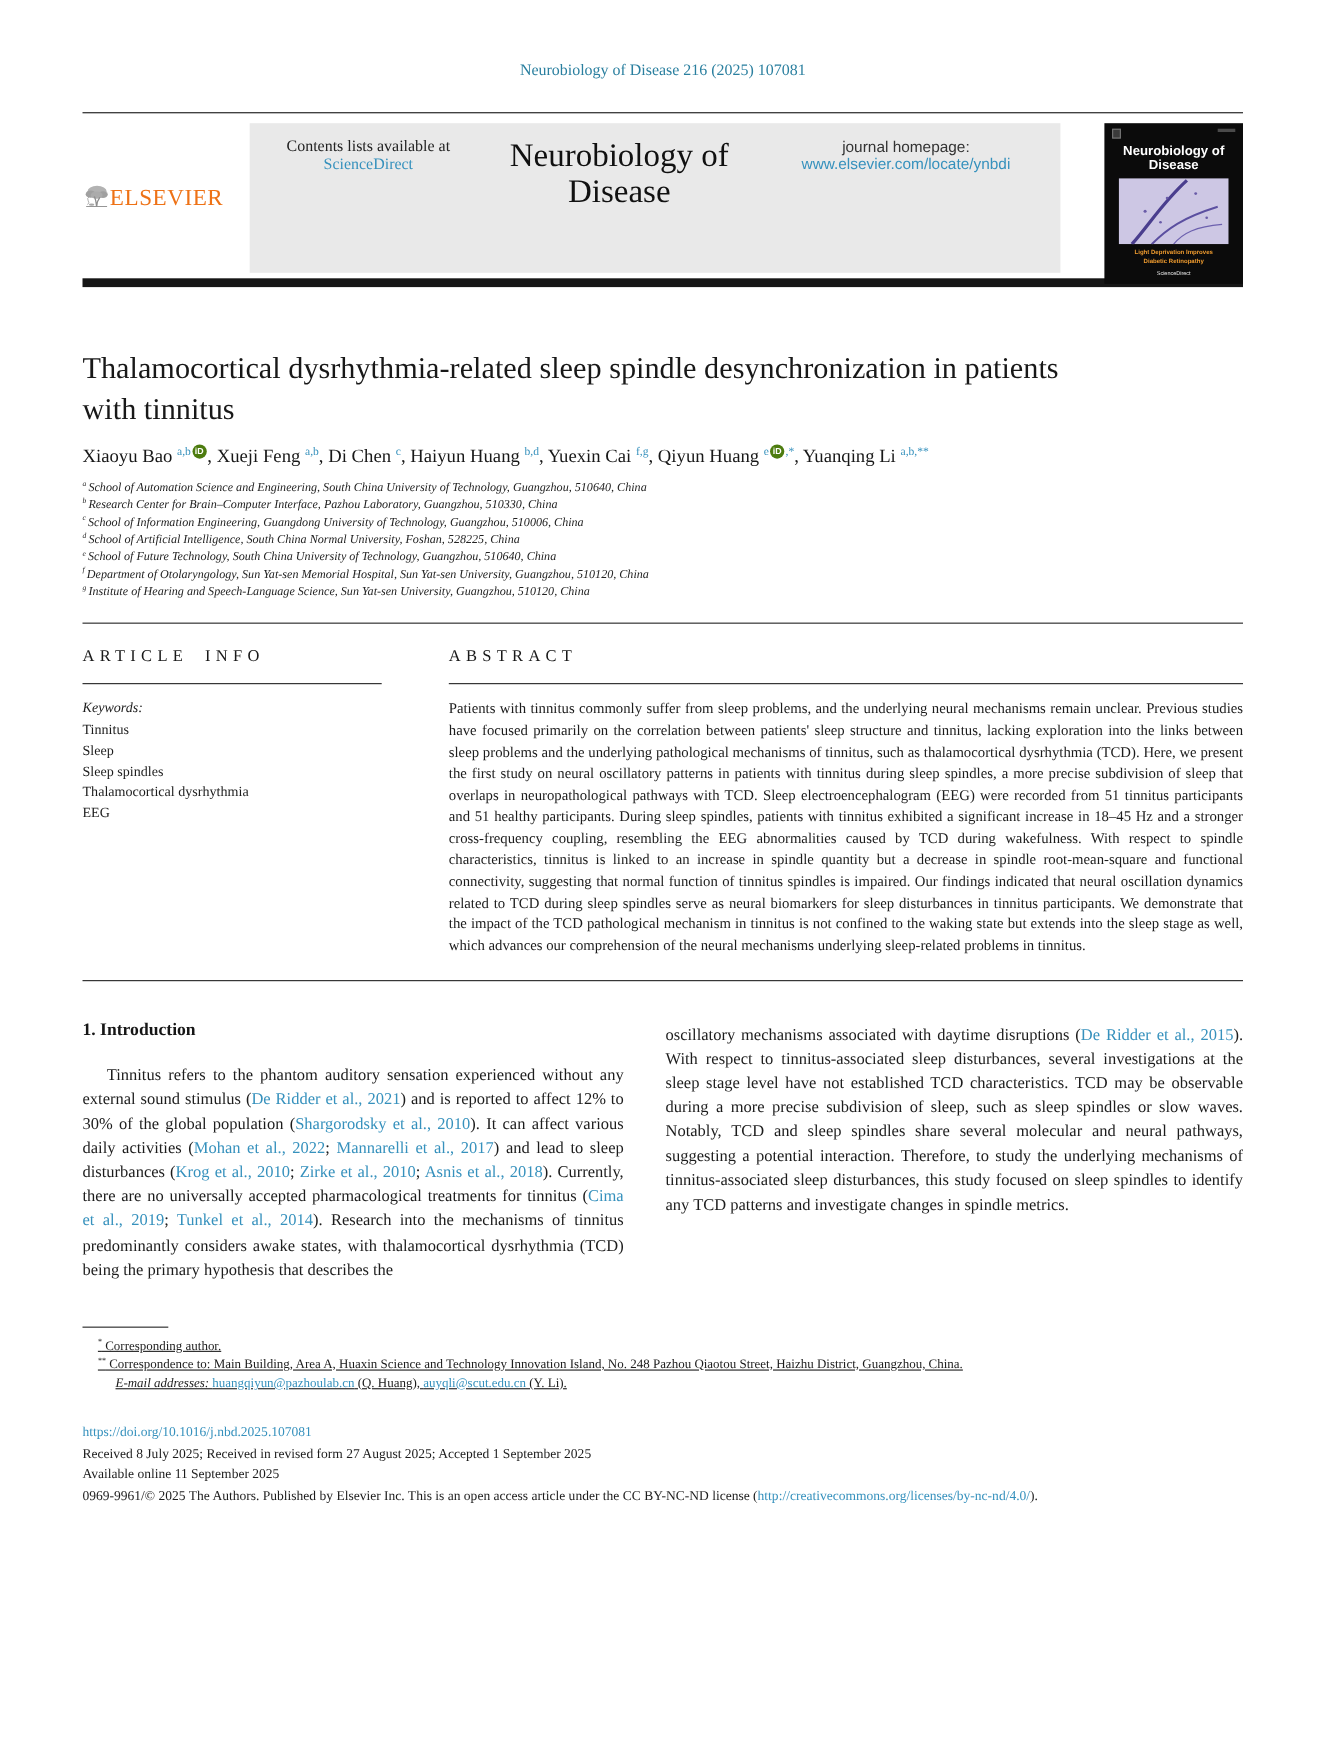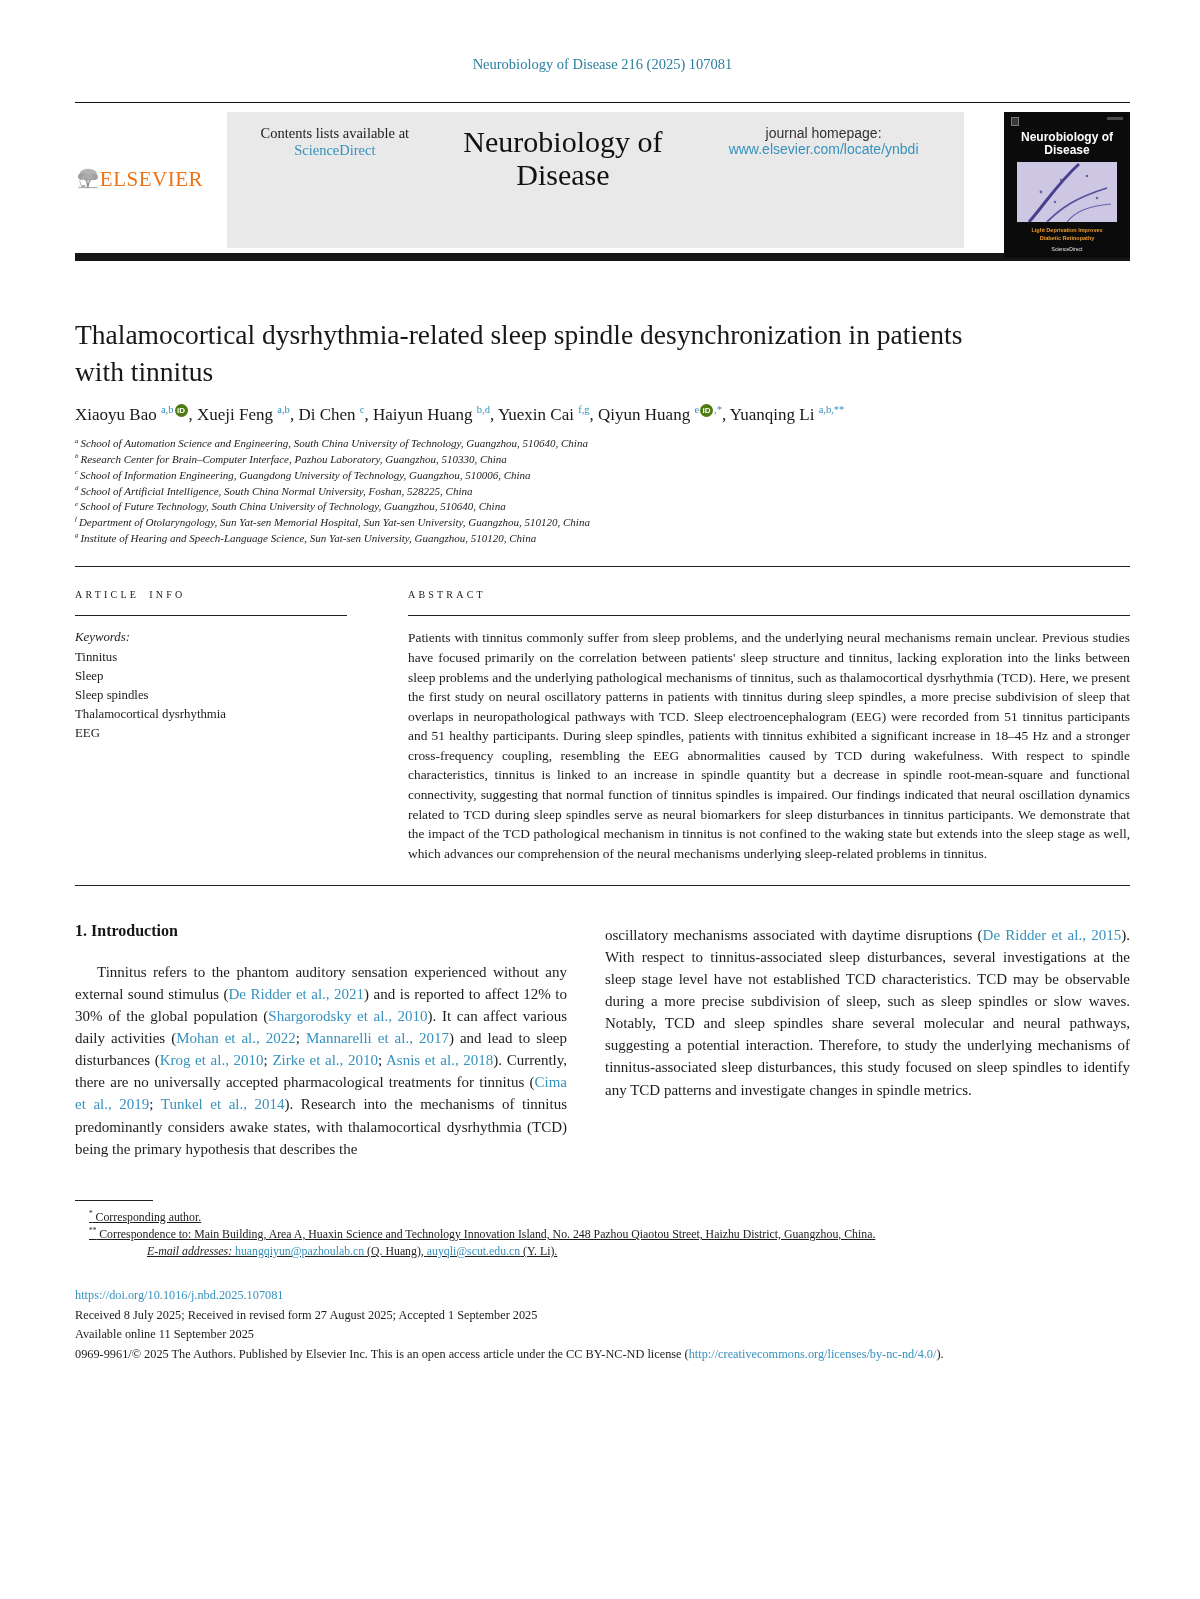--- a/index.html
+++ b/index.html
@@ -38,35 +38,35 @@
   .cover-footer { color:#e8e8e8; font-family:"Liberation Sans", sans-serif; font-size:5px;
                   margin-top:4px; }
 
   .black-bar { height:8px; background:#161616; margin-top:5px; }
 
   .article-title { margin-top:55px; font-size:27.5px; line-height:1.37; max-width:910px; color:#181818; }
 
   .authors { margin-top:11px; font-size:17px; line-height:1.5; max-width:970px; color:#181818; }
   .sup { font-size:0.62em; vertical-align:super; line-height:0; }
   .link { color:#3691bd; }
-  .ital { font-style:italic;margin-left:42px; }
+  .ital { font-style:italic; }
   .orcid-badge { display:inline-block; width:13px; height:13px; border-radius:50%;
                  background:#4d7c0f; color:#fff; font-size:8px; font-weight:bold; text-align:center;
                  line-height:13px; font-family:"Liberation Sans", sans-serif; vertical-align:super;
                  margin:0 1px; }
 
   .affiliations { margin-top:9px; font-size:11px; line-height:1.43; font-style:italic; color:#222; }
   .affil-row .sup { margin-right:2px; }
 
   .full-rule { border-top:1.2px solid #222; margin-top:20px; }
 
   .info-abstract { display:flex; }
   .info-col { width:272px; flex:0 0 272px; }
   .abs-col { flex:1 1 auto; margin-left:61px; }
-  .block-heading { font-size:10px; letter-spacing:0.32em; word-spacing:0.45em; padding-top:22px; color:#191919; }
+  .block-heading { font-size:15px; letter-spacing:0.32em; word-spacing:0.45em; padding-top:22px; color:#191919; }
   .col-rule { border-top:1.1px solid #222; margin-top:15px; margin-bottom:12px; }
   .keywords { font-size:12.8px; line-height:1.5; font-style:normal; }
   .keywords-label { font-style:italic; }
   .abstract-text { font-size:13.4px; line-height:1.46; text-align:justify; padding-bottom:22px; }
 
   .intro-section { display:flex; margin-top:36px; }
   .intro-left { width:492px; flex:0 0 492px; }
   .intro-right { flex:1 1 auto; margin-left:38px; }
   .section-heading { font-weight:bold; font-size:16px; color:#161616; }
   .intro-para { margin-top:21px; font-size:15px; line-height:1.47; text-align:justify; }

